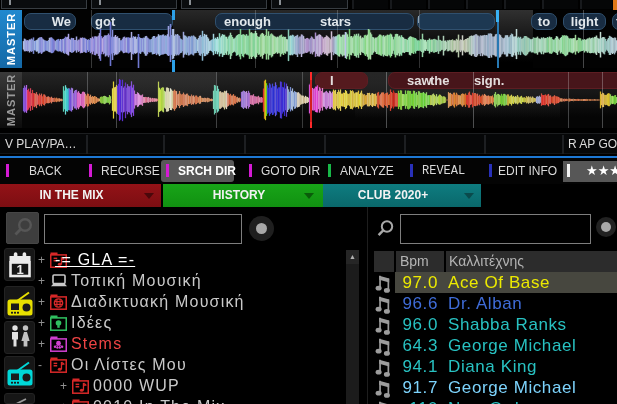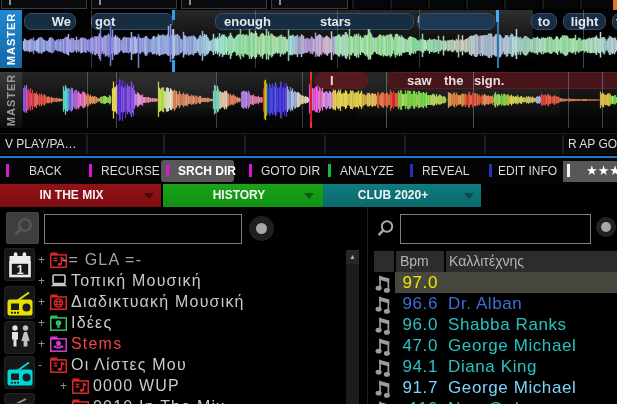--- a/index.html
+++ b/index.html
@@ -718,21 +718,21 @@
         <span>MASTER</span>
       </div>
   </div>
 
   <div id="deck2">
     <div class="abs" style="left:119px; top:0; width:97px; height:56px; background:linear-gradient(#2e2e2e,rgba(0,0,0,0) 85%);"></div>
     <div class="abs" style="left:355px; top:0; width:205px; height:56px; background:linear-gradient(#262626,rgba(0,0,0,0) 85%);"></div>
     <div class="bub2" style="left:315px; width:53px; padding-left:14px; background:#551a1e;">I</div>
     <div class="bub2" style="left:388px; width:240px; border-radius:7px 0 0 7px;">
         <span style="position:absolute;left:18px;">saw</span>
-        <span style="position:absolute;left:55px;">the</span>
+        <span style="position:absolute;left:41px;">the</span>
         <span style="position:absolute;left:85px;">sign.</span>
       </div>
     <div class="beat" style="left:87px; opacity:.45;"></div>
     <div class="beat" style="left:116px; opacity:.5;"></div>
     <div class="beat" style="left:216px; opacity:.45;"></div>
     <div class="beat" style="left:302px; opacity:.4;"></div>
     <div class="beat" style="left:386px; opacity:.55;"></div>
     <div class="beat" style="left:473px; opacity:.55;"></div>
     <div class="beat" style="left:568px; opacity:.45;"></div>
     <div class="beat" style="left:602px; opacity:.5;"></div>
@@ -1365,21 +1365,21 @@
     <div class="bmark" style="left:249px; background:#d41ad4;"></div>
     <div class="bmark" style="left:328px; background:#18b848;"></div>
     <div class="bmark" style="left:410px; background:#2830b8;"></div>
     <div class="bmark" style="left:489px; background:#2830b8;"></div>
     <div class="bmark" style="left:567px; background:#f4f4f4;"></div>
     <div class="btxt" style="left:29px;">BACK</div>
     <div class="btxt" style="left:101px;">RECURSE</div>
     <div class="btxt" style="left:178px; font-weight:bold; color:#fff;">SRCH DIR</div>
     <div class="btxt" style="left:261px;">GOTO DIR</div>
     <div class="btxt" style="left:340px;">ANALYZE</div>
-    <div class="btxt" style="left:422px;">REVEAL</div>
+    <div class="btxt" style="left:422px;font-family:Liberation Mono, monospace;">REVEAL</div>
     <div class="btxt" style="left:498px;">EDIT INFO</div>
     <div style="position:absolute; left:586px; top:5px; width:31px; overflow:hidden; color:#fff; font-size:13px; white-space:nowrap;">★★★★</div>
   </div>
 
   <div class="tab" style="left:0; width:143px; background:linear-gradient(#931217,#7c0e12);">IN THE MIX<div class="tarr" style="left:144px; border-top-color:#4a080b;"></div></div>
   <div class="tab" style="left:163px; width:152px; padding-right:16px; background:linear-gradient(#18a418,#119111);">HISTORY<div class="tarr" style="left:141px; border-top-color:#0a5c0a;"></div></div>
   <div class="tab" style="left:323px; width:140px; background:linear-gradient(#0e7c80,#0a686b);">CLUB 2020+<div class="tarr" style="left:141px; border-top-color:#0a4a4c;"></div></div>
 
   <div id="browser">
 
@@ -1452,21 +1452,21 @@
           <svg width="17" height="16" viewBox="0 0 17 16" style="position:absolute;top:0;left:0">
             <rect x="0.5" y="0.5" width="7" height="2.5" fill="#d82828"></rect>
             <rect x="0.75" y="2.9" width="15.5" height="12.3" fill="none" stroke="#d82828" stroke-width="1.5"></rect>
             <rect x="3.6" y="5.6" width="3.6" height="1.5" fill="#d82828"></rect>
             <rect x="3.6" y="8.0" width="3.6" height="1.5" fill="#d82828"></rect>
             <ellipse cx="9.7" cy="12.2" rx="1.9" ry="1.5" fill="#d82828"></ellipse>
             <rect x="10.8" y="4.9" width="1.3" height="7.3" fill="#d82828"></rect>
             <path d="M12.1 4.6 L15.0 7.3 L12.1 8.2 z" fill="#d82828"></path>
           </svg>
         </span>
-        <span class="tlabel" style="left:24px; color:#a3a3a3;">-= GLA =-</span>
+        <span class="tlabel" style="left:17px; color:#ffffff;text-decoration:underline;">-= GLA =-</span>
       </div>
       <div class="trow" style="top:64px; left:38px;">
         <span class="plus">+</span>
         <span class="ticon" style="left:12px;">
           <svg width="18" height="15" viewBox="0 0 18 15" style="position:absolute;top:1px;left:0">
             <rect x="3" y="1" width="12" height="8.6" rx="1" fill="none" stroke="#c8c8c8" stroke-width="1.6"></rect>
             <path d="M3 10 L1 12.2 h16 L15 10 z" fill="#c8c8c8"></path>
           </svg>
         </span>
         <span class="tlabel" style="left:33px; color:#c9c9c9;">Τοπική Μουσική</span>
@@ -1574,20 +1574,21 @@
         <svg width="20" height="21" viewBox="0 0 20 21" style="position:absolute;left:6px;top:1px;">
           <g fill="#9c9c9c">
             <path d="M7.2 2.8 L17.2 5.6 V9.6 L7.2 6.8 z"></path>
             <rect x="7.2" y="2.8" width="1.7" height="12.6"></rect>
             <rect x="15.5" y="5.6" width="1.7" height="12.6"></rect>
             <ellipse cx="6.6" cy="15.2" rx="3.0" ry="2.4"></ellipse>
             <ellipse cx="14.9" cy="17.4" rx="3.0" ry="2.4"></ellipse>
           </g>
         </svg>
         <span class="bpm">97.0</span>
+        <span class="artist">Ace Of Base</span>
       </div>
       <div class="rrow" style="top:86px; color:#3f6cd8;">
         <svg width="20" height="21" viewBox="0 0 20 21" style="position:absolute;left:6px;top:1px;">
           <g fill="#9c9c9c">
             <path d="M7.2 2.8 L17.2 5.6 V9.6 L7.2 6.8 z"></path>
             <rect x="7.2" y="2.8" width="1.7" height="12.6"></rect>
             <rect x="15.5" y="5.6" width="1.7" height="12.6"></rect>
             <ellipse cx="6.6" cy="15.2" rx="3.0" ry="2.4"></ellipse>
             <ellipse cx="14.9" cy="17.4" rx="3.0" ry="2.4"></ellipse>
           </g>
@@ -1611,21 +1612,21 @@
       <div class="rrow" style="top:128px; color:#28c2c2;">
         <svg width="20" height="21" viewBox="0 0 20 21" style="position:absolute;left:6px;top:1px;">
           <g fill="#9c9c9c">
             <path d="M7.2 2.8 L17.2 5.6 V9.6 L7.2 6.8 z"></path>
             <rect x="7.2" y="2.8" width="1.7" height="12.6"></rect>
             <rect x="15.5" y="5.6" width="1.7" height="12.6"></rect>
             <ellipse cx="6.6" cy="15.2" rx="3.0" ry="2.4"></ellipse>
             <ellipse cx="14.9" cy="17.4" rx="3.0" ry="2.4"></ellipse>
           </g>
         </svg>
-        <span class="bpm">47.0</span>
+        <span class="bpm">64.3</span>
         <span class="artist">George Michael</span>
       </div>
       <div class="rrow" style="top:149px; color:#28c2c2;">
         <svg width="20" height="21" viewBox="0 0 20 21" style="position:absolute;left:6px;top:1px;">
           <g fill="#9c9c9c">
             <path d="M7.2 2.8 L17.2 5.6 V9.6 L7.2 6.8 z"></path>
             <rect x="7.2" y="2.8" width="1.7" height="12.6"></rect>
             <rect x="15.5" y="5.6" width="1.7" height="12.6"></rect>
             <ellipse cx="6.6" cy="15.2" rx="3.0" ry="2.4"></ellipse>
             <ellipse cx="14.9" cy="17.4" rx="3.0" ry="2.4"></ellipse>

